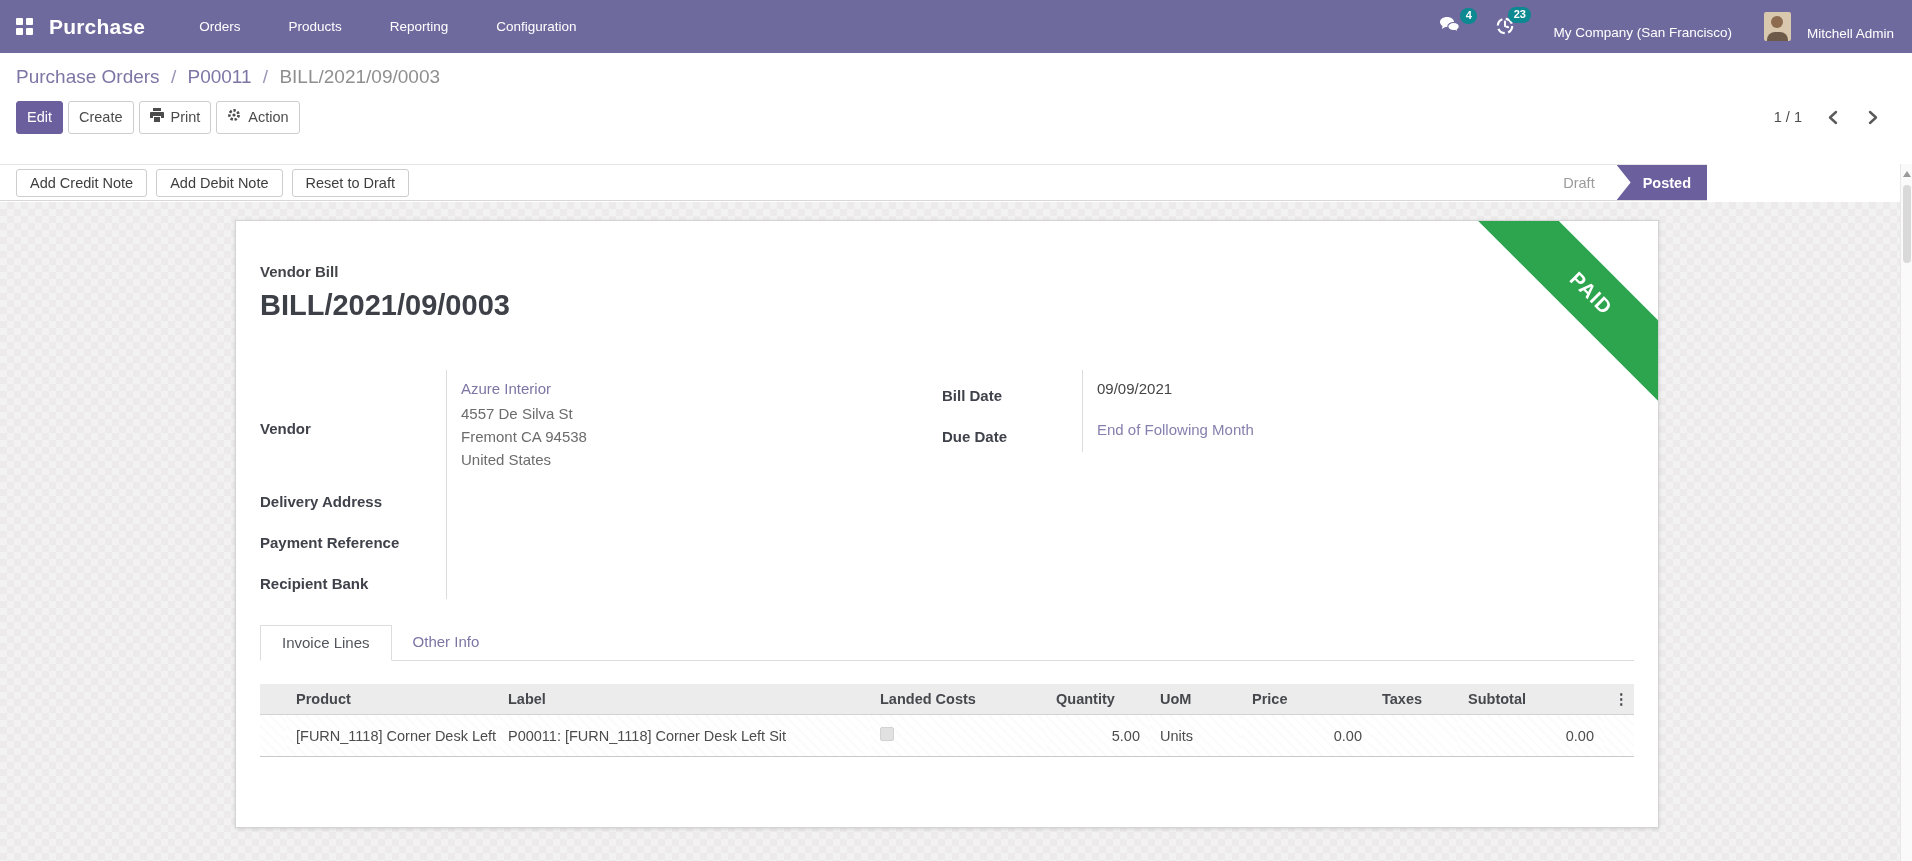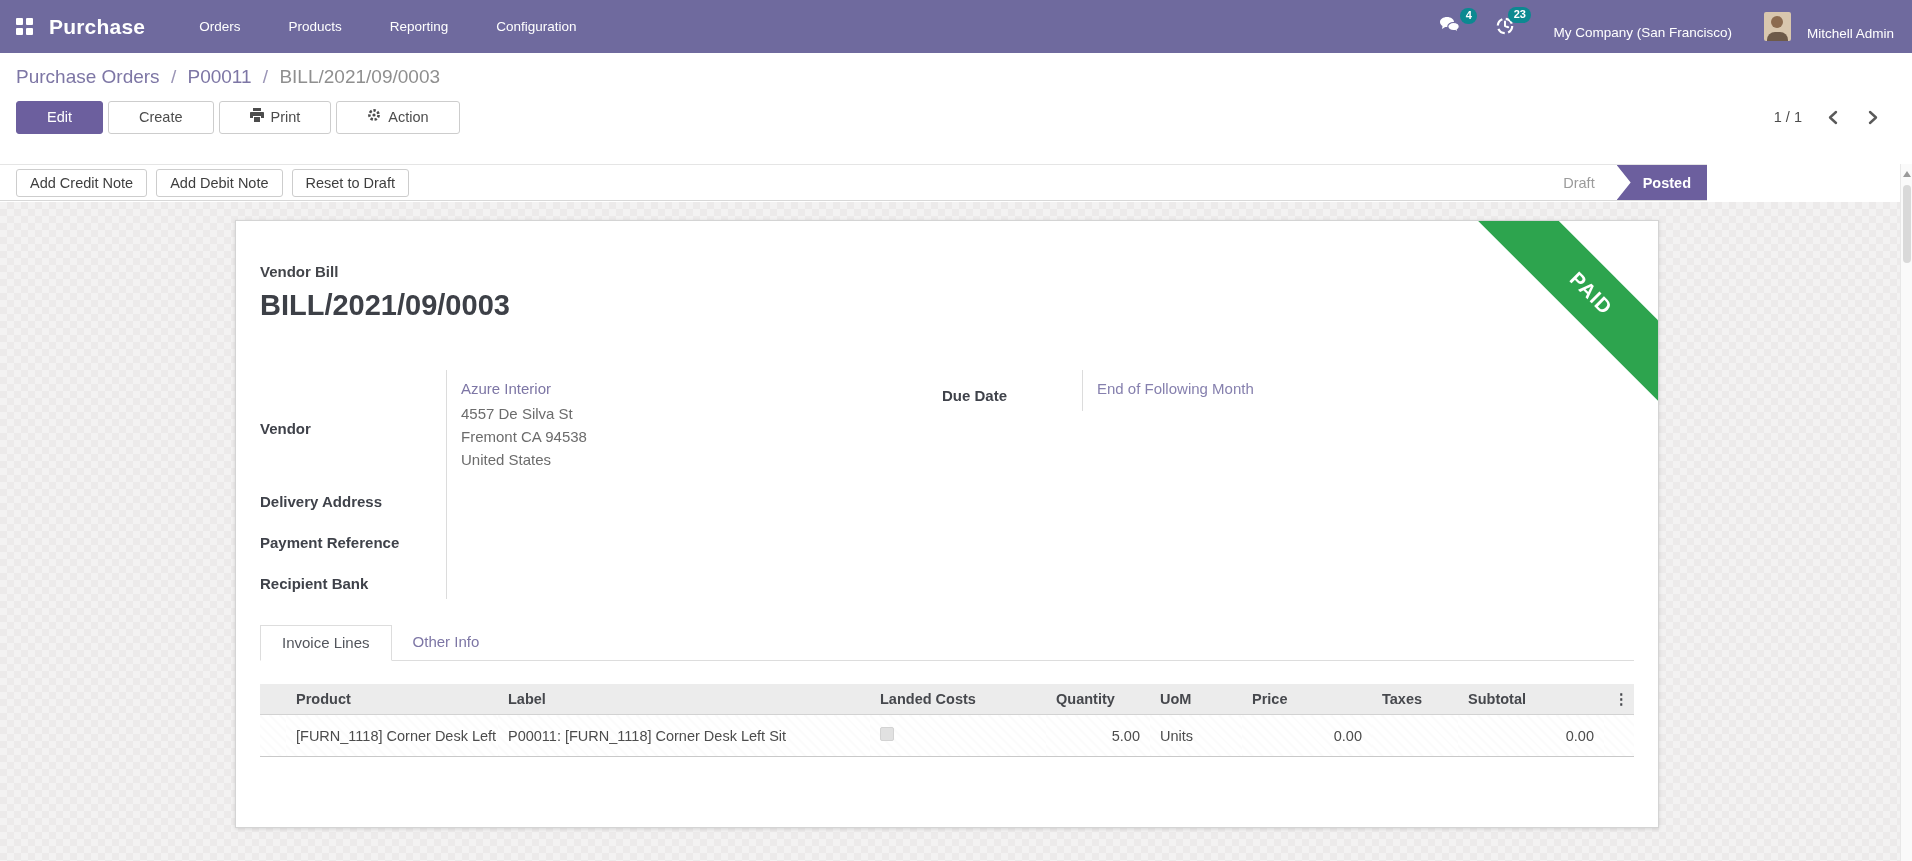--- a/index.html
+++ b/index.html
@@ -25,21 +25,21 @@
   .avatar:after  { content:""; position:absolute; bottom:-3px; left:3px; width:21px; height:12px; border-radius:8px 8px 0 0; background:#6d5a49; }
   .nav-username { font-size:13.5px; }
 
   
   .control-panel { position:absolute; top:53px; left:0; width:100%; background:#fff; padding:13px 16px 0 16px; }
   .breadcrumb { font-size:19px; color:#7d76a5; }
   .breadcrumb .crumb-link { color:#7d76a5; cursor:pointer; }
   .breadcrumb .crumb-sep { color:#9a94b6; padding:0 6px; }
   .breadcrumb .crumb-current { color:#8f8f8f; }
   .cp-buttons { display:flex; align-items:center; margin-top:13px; }
-  .btn { font-size:14.5px; padding:6px 30px; border:1px solid #cdcdcd; background:#fff; color:#4c4c4c;
+  .btn { font-size:14.5px; padding:6px 10px; border:1px solid #cdcdcd; background:#fff; color:#4c4c4c;
          border-radius:3px; cursor:pointer; display:inline-flex; align-items:center; gap:7px; line-height:1.3;
          font-family:"Liberation Sans",sans-serif; }
   .btn-primary { background:#6c5f9e; border-color:#6c5f9e; color:#fff; }
   .btn + .btn { margin-left:5px; }
   .btn-action { margin-left:21px; }
   .pager { margin-left:auto; display:flex; align-items:center; gap:26px; padding-right:18px; }
   .pager-value { font-size:14.5px; color:#4c4c4c; }
   .pager-arrows { display:flex; align-items:center; gap:30px; }
   .pager-arrow { cursor:pointer; display:flex; }
 
@@ -258,20 +258,24 @@
             <div class="flabel">Payment Reference</div>
             <div class="fval"></div>
           </div>
           <div class="frow frow-std">
             <div class="flabel">Recipient Bank</div>
             <div class="fval"></div>
           </div>
         </div>
 
         <div class="fgroup-right">
+          <div class="frow frow-std">
+            <div class="flabel">Bill Date</div>
+            <div class="fval">09/09/2021</div>
+          </div>
           <div class="frow frow-std">
             <div class="flabel">Due Date</div>
             <div class="fval muted-link-val">End of Following Month</div>
           </div>
         </div>
       </div>
 
       <div class="tabs">
         <span class="tab active">Invoice Lines</span>
         <span class="tab inactive">Other Info</span>

